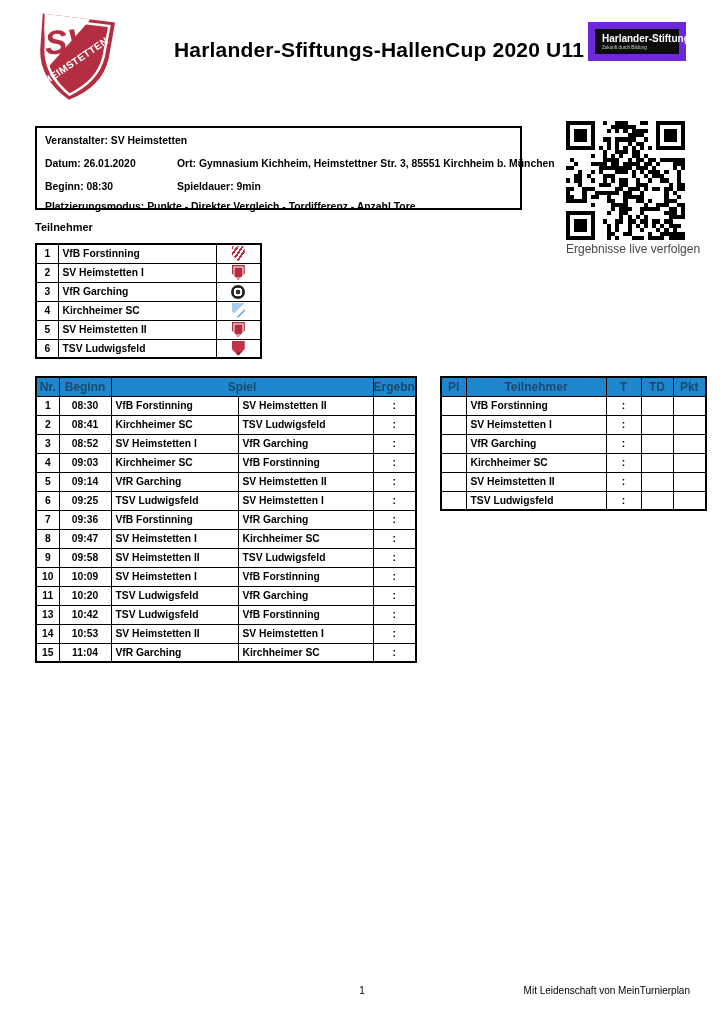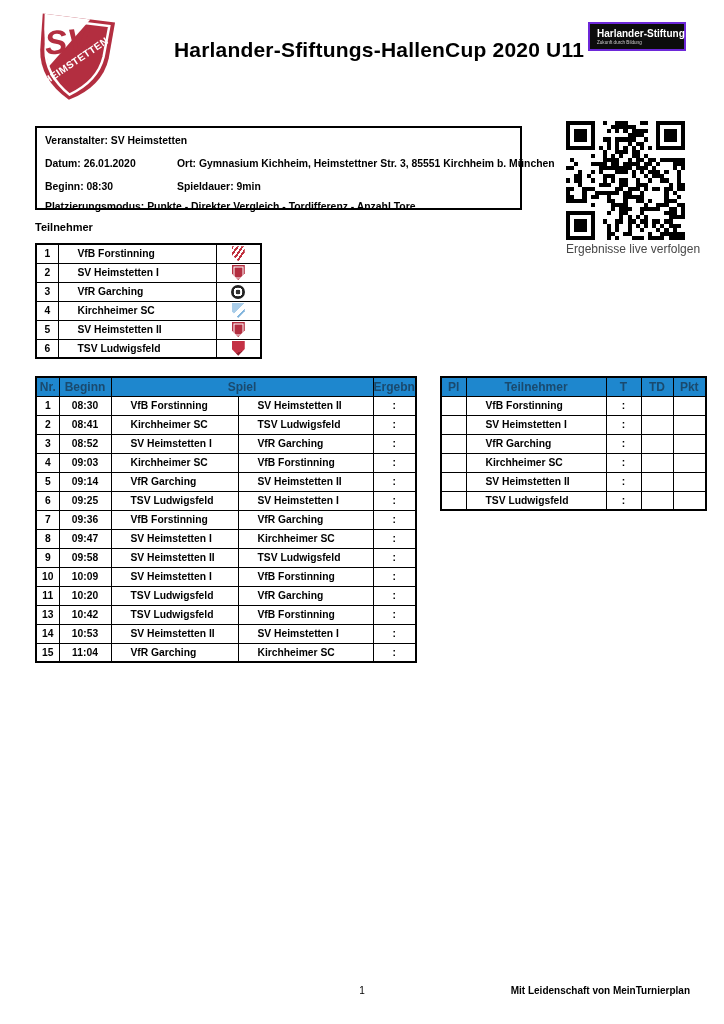--- a/index.html
+++ b/index.html
@@ -10,21 +10,21 @@
     overflow:hidden;
   }
   
   .club-shield { position:absolute; left:26px; top:12px; width:96px; height:92px; }
   .doc-title {
     position:absolute; left:0; right:0; top:38px; text-align:center;
     font-size:21px; font-weight:700; letter-spacing:0.2px;margin-left:34px;
   }
   .badge {
     position:absolute; left:588px; top:22px; width:98px;
-    background:#0c0c0c; color:#fff; padding:4px 7px 4px; border:2px solid #6d28d9;
+    background:#0c0c0c; color:#fff; padding:4px 7px 4px; border:7px solid #6d28d9;
   }
   .badge .b1 { font-size:10px; font-weight:700; white-space:nowrap; }
   .badge .b2 { font-size:4.6px; color:#cfcfcf; margin-top:1px; white-space:nowrap; }
   
   .info-box {
     position:absolute; left:35px; top:114px; width:487px; height:84px;
     border:2px solid #000; font-size:10.4px; font-weight:700;margin-top:12px;
   }
   .info-line { position:absolute; left:8px; white-space:nowrap; }
   .il1 { top:7px; }
@@ -39,41 +39,41 @@
   
   table { border-collapse:collapse; position:absolute; table-layout:fixed; background:#fff; }
   td, th { border:1.5px solid #000; font-size:10.3px; overflow:hidden; white-space:nowrap; }
   table { border:2px solid #000; }
   tr { height:19px; }
   th {
     background:var(--hdr-blue,#1e87ce); color:var(--hdr-text,#1a4a6e);
     font-weight:700; font-size:12px;
   }
   .cell-num { text-align:center; font-weight:700; }
-  .cell-name { text-align:left; padding-left:19px; font-weight:700; }
+  .cell-name { text-align:left; padding-left:4px; font-weight:700; }
   .cell-center { text-align:center; font-weight:700; }
   
   .participants-heading { position:absolute; left:35px; top:221px; font-size:11px; font-weight:700; }
   .participants-table { left:35px; top:243px; width:225px; }
   .logo-cell { text-align:center; }
   .club-logo { display:inline-block; width:13px; height:15px; vertical-align:middle; }
   .shieldclip { clip-path:polygon(0 0,100% 0,100% 55%,50% 100%,0 55%); }
   .logo-forstinning { background:repeating-linear-gradient(125deg,#c0303e 0 2px,#fff 2px 4px); }
   .logo-heimstetten { background:#b32e40; box-shadow:inset 0 0 0 1.5px #b32e40, inset 0 0 0 2.5px #fff; }
   .logo-garching { width:14px; height:14px; border-radius:50%;
     background:radial-gradient(circle,#333 24%,#fff 26% 44%,#222 46% 100%); clip-path:none; }
   .logo-kirchheim { background:linear-gradient(135deg,#a9cde9 0 45%,#fff 45% 65%,#7fb3dc 65%); }
   .logo-ludwigsfeld { background:linear-gradient(160deg,#c43145 0 70%,#8c1f2e 70%); }
   
   .schedule-table { left:35px; top:376px; width:380px; }
   
   .standings-table { left:440px; top:376px; width:265px; }
   
   .page-number { position:absolute; left:0; right:0; top:985px; text-align:center; font-size:10px; }
-  .footer-credit { position:absolute; right:34px; top:985px; font-size:10px; font-weight:700;padding-left:47px; }
+  .footer-credit { position:absolute; right:34px; top:985px; font-size:10px; font-weight:400;padding-left:47px; }
 </style>
 </head>
 <body>
 
 <div class="page">
 
   <svg class="club-shield" viewBox="0 0 100 96">
     <g transform="rotate(7 50 48)">
       <path d="M12 6 L88 6 L86 44 Q83 74 50 92 Q17 74 14 44 Z" fill="#b32e40"></path>
       <path d="M14 6 L62 6 L25 60 Q16 38 14 6 Z" fill="#ffffff"></path>

